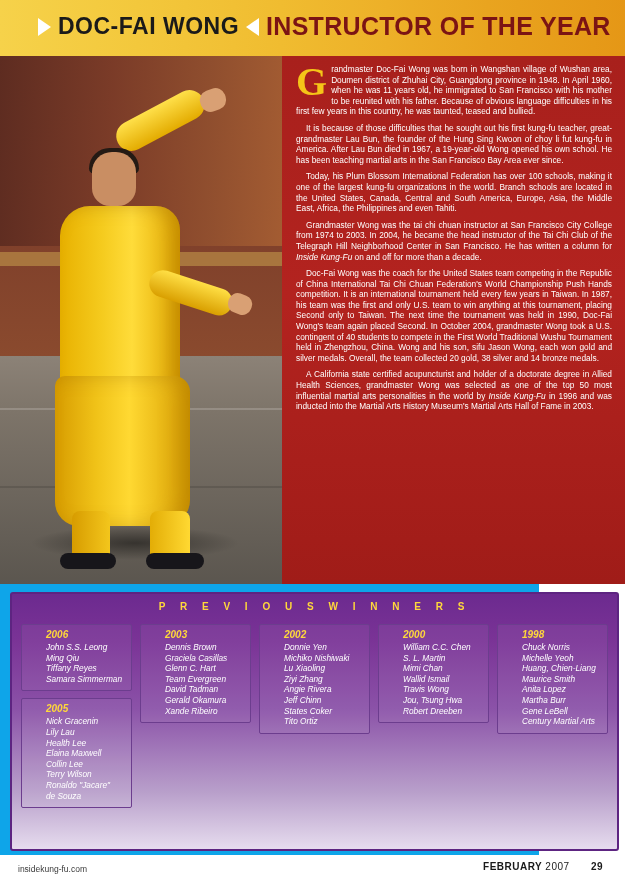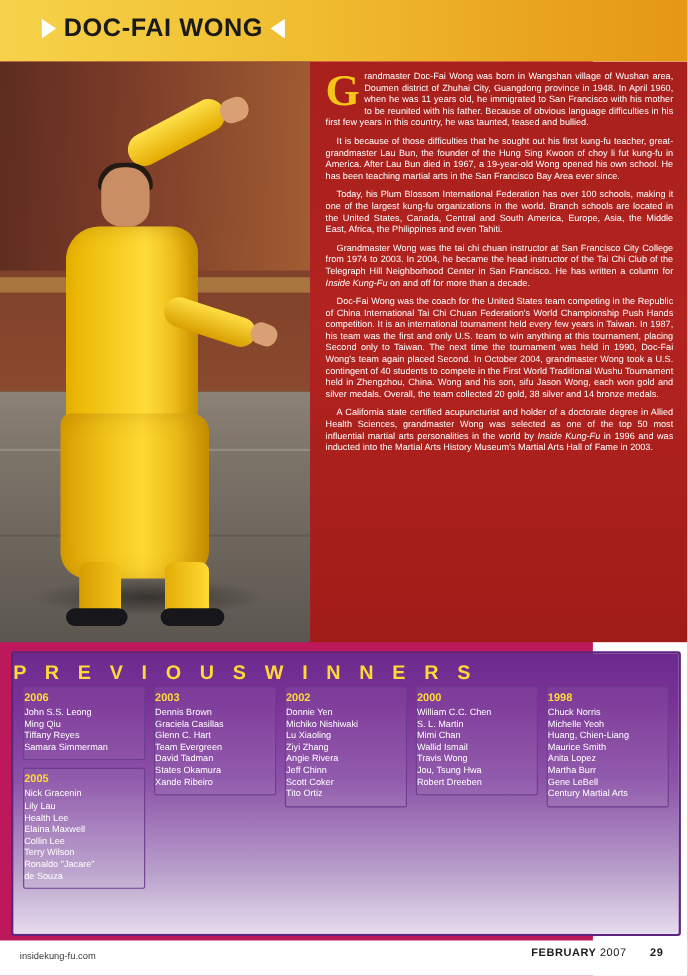--- a/index.html
+++ b/index.html
@@ -11,21 +11,21 @@
     width: 625px;
     height: 887px;
     font-family: "Liberation Sans", sans-serif;
     overflow: hidden;
     position: relative;
   }
   .page {
     position: absolute;
     left: 0; top: 0;
     width: 539px; height: 887px;
-    background: #be185d;
+    background: #0ea5e9;
   }
 
   
   .header {
     position: absolute;
     left: 0; top: 0;
     width: 625px; height: 56px;
     background: linear-gradient(to right,
        #f6d24a 0%, #f3c83c 22%, #f0bc30 45%, #edb028 62%, #e9a41f 78%, #e59716 100%);
     overflow: hidden;
@@ -260,43 +260,45 @@
     width: 605px; height: 255px;
     background: linear-gradient(to bottom, #6c2a8f 0%, #7a3396 18%, #8b52a8 45%, #b9a0cb 78%, #e6dcee 100%);
     border: 2px solid #5d2481;
     border-radius: 3px;
     overflow: hidden;
   }
   .winners-title {
     position: absolute;
     left: 0; top: 7px;
     width: 605px;
+    text-align: center;
     color: #ffd83a;
-    font-size: 18px;
+    font-size: 10px;
     font-weight: bold;
     letter-spacing: 6px;
   }
   .winners-grid {
     position: absolute;
     left: 9px; top: 30px;
     width: 587px;
     display: flex;
     gap: 8px;
   }
   .wcol {
     width: 112px;
     display: flex;
     flex-direction: column;
     gap: 7px;
   }
   .wbox {
     border: 1px solid #6c3d8e;
     background: rgba(255,255,255,0.06);
     border-radius: 2px;
-    padding: 4px 6px 6px 0;
+    padding: 4px 6px 6px 24px;
+    font-style: italic;
   }
   .wyear {
     color: #ffd83a;
     font-size: 10px;
     font-weight: bold;
     margin-bottom: 2px;
   }
   .wname {
     color: #ffffff;
     font-size: 8.3px;
@@ -332,20 +334,21 @@
 </head>
 <body>
 
 <div class="page">
 
   <div class="header">
     <div class="header-inner">
       <span class="tri-right"></span>
       <span class="name-title">DOC-FAI WONG</span>
       <span class="tri-left"></span>
+      <span class="ioy-title">INSTRUCTOR OF THE YEAR</span>
     </div>
   </div>
 
   <div class="content">
 
     <div class="photo">
       <div class="photo-bg-wall"></div>
       <div class="photo-bg-wall2"></div>
       <div class="photo-stripe"></div>
       <div class="photo-ground"></div>
@@ -407,35 +410,35 @@
       </div>
 
       <div class="wcol">
         <div class="wbox">
           <div class="wyear">2003</div>
           <div class="wname">Dennis Brown</div>
           <div class="wname">Graciela Casillas</div>
           <div class="wname">Glenn C. Hart</div>
           <div class="wname">Team Evergreen</div>
           <div class="wname">David Tadman</div>
-          <div class="wname">States Okamura</div>
+          <div class="wname">Gerald Okamura</div>
           <div class="wname">Xande Ribeiro</div>
         </div>
       </div>
 
       <div class="wcol">
         <div class="wbox">
           <div class="wyear">2002</div>
           <div class="wname">Donnie Yen</div>
           <div class="wname">Michiko Nishiwaki</div>
           <div class="wname">Lu Xiaoling</div>
           <div class="wname">Ziyi Zhang</div>
           <div class="wname">Angie Rivera</div>
           <div class="wname">Jeff Chinn</div>
-          <div class="wname">Scott Coker</div>
+          <div class="wname">States Coker</div>
           <div class="wname">Tito Ortiz</div>
         </div>
       </div>
 
       <div class="wcol">
         <div class="wbox">
           <div class="wyear">2000</div>
           <div class="wname">William C.C. Chen</div>
           <div class="wname">S. L. Martin</div>
           <div class="wname">Mimi Chan</div>

